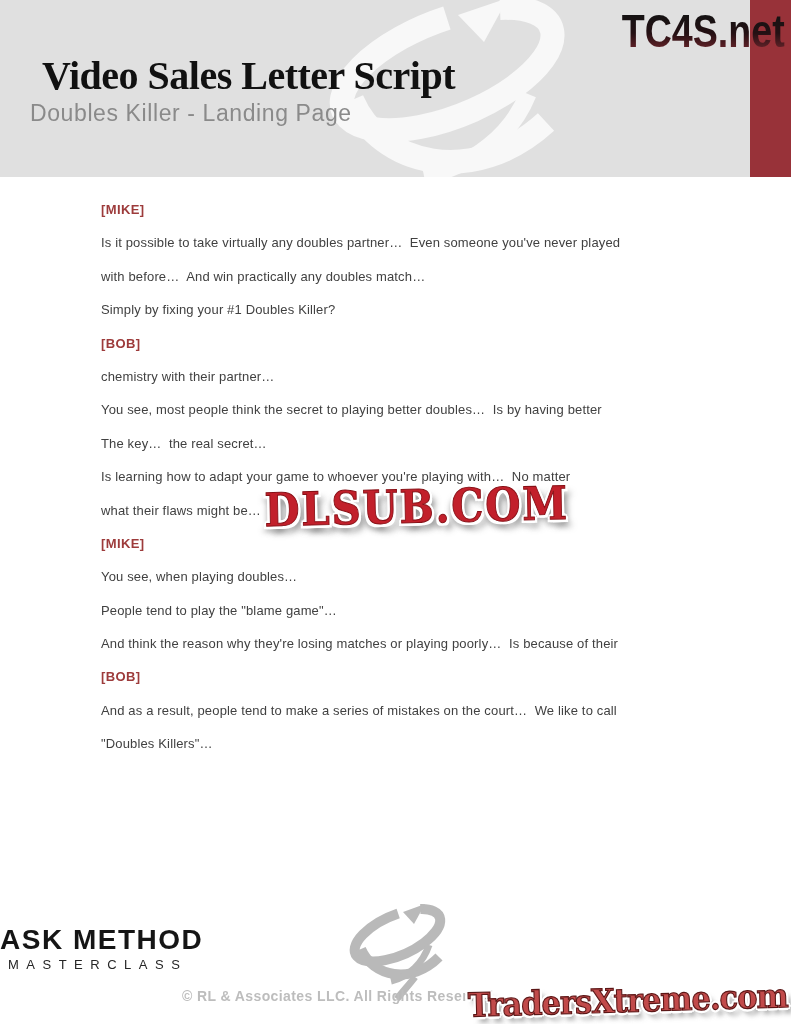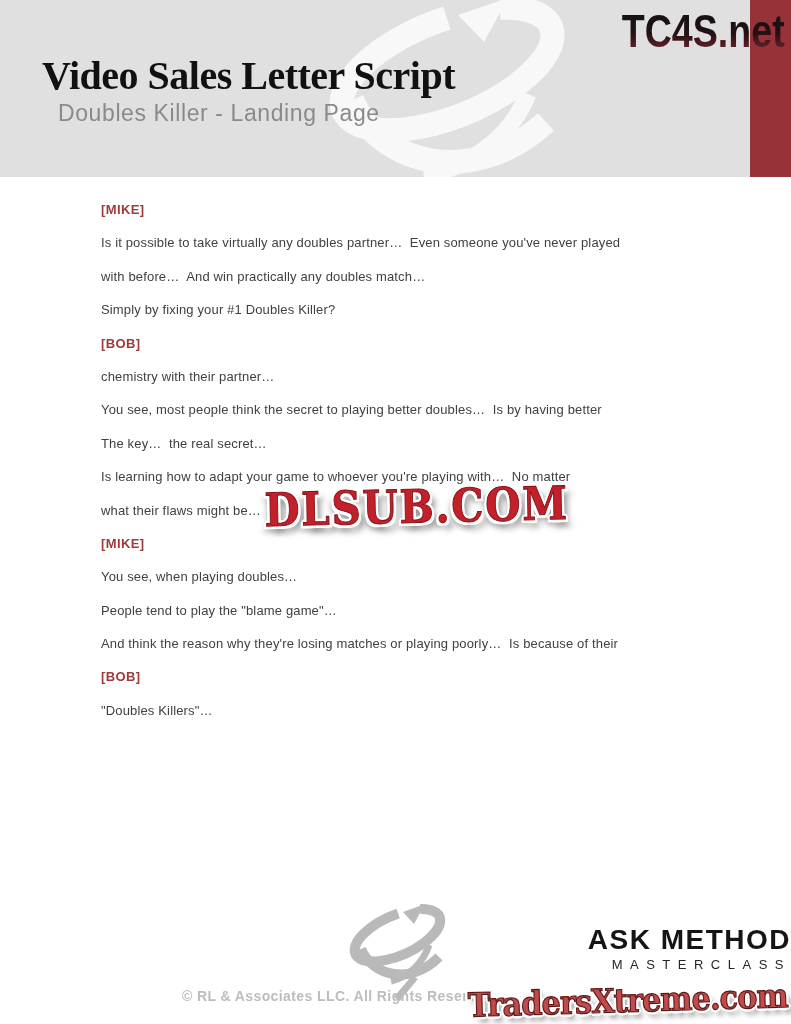--- a/index.html
+++ b/index.html
@@ -34,21 +34,21 @@
     left: 42px; top: 52px;
     font-family: "Liberation Serif", "DejaVu Serif", serif;
     font-weight: 700;
     font-size: 40px;
     letter-spacing: -0.5px;
     color: var(--title, #111111);
     white-space: pre;
   }
   .page-subtitle {
     position: absolute;
-    left: 58px; top: 100px;
+    left: 30px; top: 100px;
     font-size: 23px;
     letter-spacing: 0.6px;
     color: var(--subtitle, #8a8a8a);
     white-space: pre;
   }
   .wm-tc4s {
     position: absolute;
     top: 3px; right: 6px;
     font-weight: 700;
     font-size: 47px;
@@ -124,40 +124,39 @@
       5px 6px 6px rgba(90,90,90,0.6);
     z-index: 20;
     white-space: pre;
   }
 
   
   .footer-logo {
     position: absolute;
     left: 0; top: 924px;
     width: 791px;
-    text-align: right;
+    text-align: left;
     z-index: 2;
   }
   .swirl-footer { position: absolute; left: 347px; top: 903px; z-index: 1; }
   .ask-name {
     font-size: 28px;
     font-weight: 700;
     letter-spacing: 1.5px;
     color: #151515;
     white-space: pre;
   }
   .ask-sub {
     margin-top: 1px;
     padding-left: 8px;
     font-size: 13px;
     font-weight: 400;
     letter-spacing: 7.5px;
     color: #262626;
     white-space: pre;
-    margin-left: 40px;
   }
   .copyright {
     position: absolute;
     left: 182px; top: 988px;
     font-size: 14px;
     font-weight: 700;
     letter-spacing: 0.4px;
     color: var(--copyright-gray, #bdbdbd);
     z-index: 3;
     white-space: pre;
@@ -193,20 +192,21 @@
         <div class="line"><span>chemistry with their partner…</span></div>
         <div class="line"><span>You see, most people think the secret to playing better doubles…  Is by having better</span></div>
         <div class="line"><span>The key…  the </span><span class="it">real</span><span> secret…</span></div>
         <div class="line"><span>Is learning how to adapt your game to whoever you're playing with…  No matter</span></div>
         <div class="line"><span>what their flaws might be…</span></div>
         <div class="line speaker"><span>[MIKE]</span></div>
         <div class="line"><span>You see, when playing doubles…</span></div>
         <div class="line"><span>People tend to play the "blame game"…</span></div>
         <div class="line"><span>And think the </span><span class="it">reason why</span><span> they're losing matches or playing poorly…  Is because of their</span></div>
         <div class="line speaker"><span>[BOB]</span></div>
+        <div class="line"><span>And as a result, people tend to make a series of mistakes on the court…  We like to call</span></div>
         <div class="line"><span>"Doubles Killers"…</span></div>
       </div>
   </div>
 
   <div class="wm-dlsub">DLSUB.COM</div>
 
   <svg class="swirl-footer" width="104" height="100" viewBox="0 0 104 100">
     <g fill="none" stroke="#b9b9b9">
       <path d="M60,12 A46,20 0 1 0 82,17" transform="rotate(-24 52 32)" stroke-width="10"></path>
       <path d="M 14,46 C 26,74 64,82 92,54" stroke-width="10"></path>

